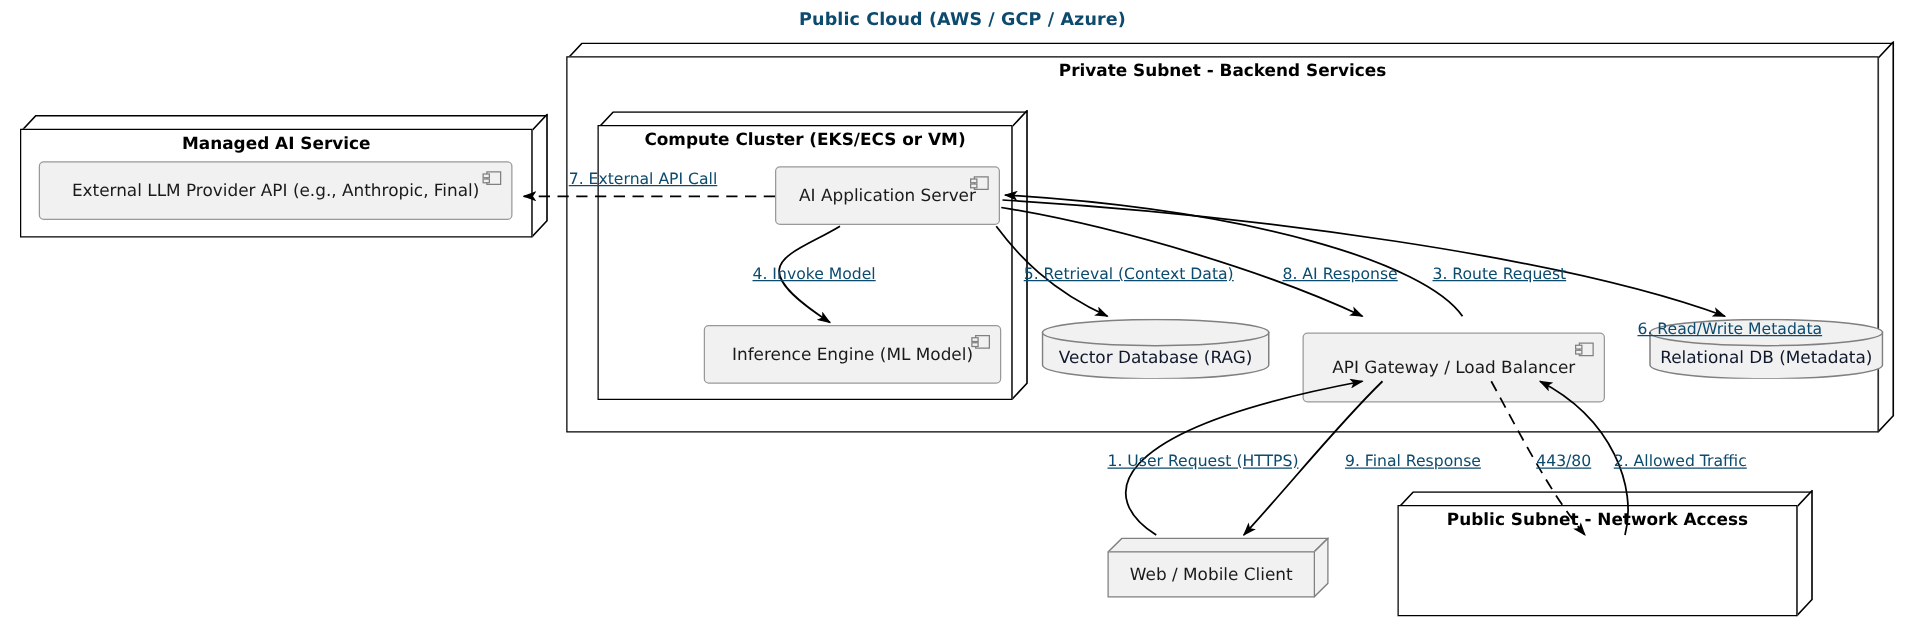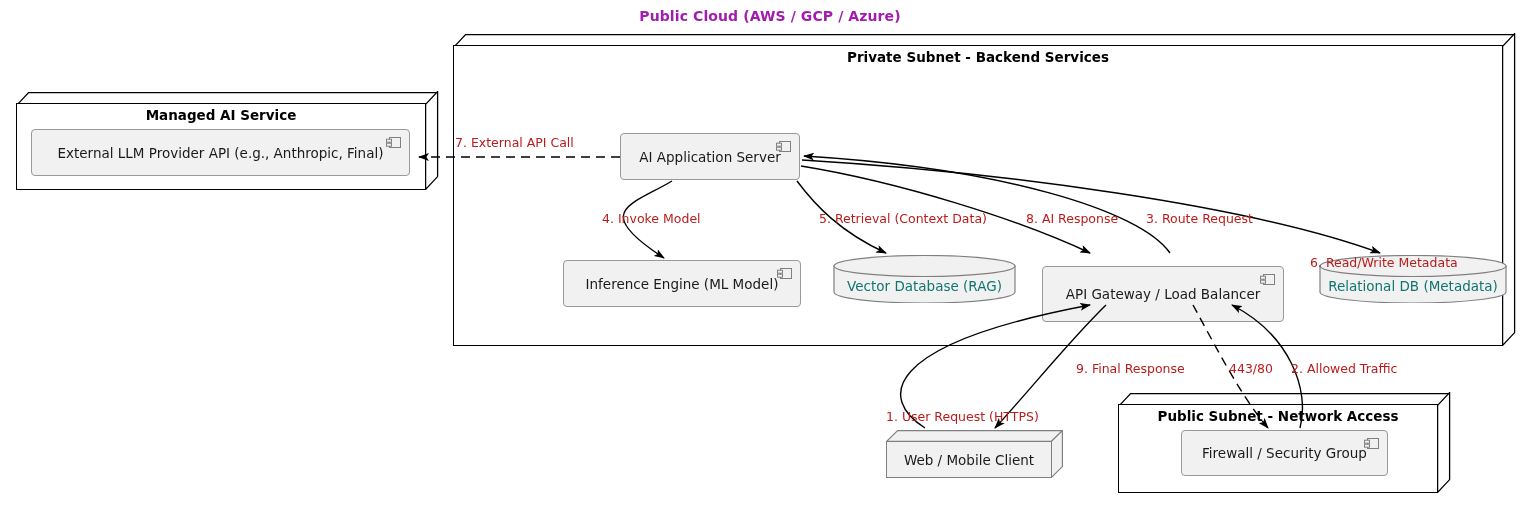--- a/index.html
+++ b/index.html
@@ -32,21 +32,21 @@
 
   
   .cloud-title {
     position: absolute;
     left: 0;
     top: 8px;
     width: 1540px;
     text-align: center;
     font-size: 14px;
     font-weight: bold;
-    color: #a21caf;
+    color: #0c4a6e;
     letter-spacing: 0.1px;
   }
 
   
   .node3d {
     position: absolute;
     text-decoration: underline;
   }
   .node3d .face {
     position: absolute;
@@ -129,30 +129,31 @@
   .db {
     position: absolute;
   }
   .db .dblabel {
     position: absolute;
     left: 0;
     right: 0;
     bottom: 9px;
     text-align: center;
     font-size: 13.5px;
-    color: #0f766e;
+    color: #0f172a;
     white-space: nowrap;
   }
 
   
   .edge-label {
     position: absolute;
     font-size: 12.5px;
-    color: #b91c1c;
+    color: #0c4a6e;
     white-space: nowrap;
+    text-decoration: underline;
   }
 </style>
 </head>
 <body>
 
 <div id="canvas">
 
   <div class="cloud-title">Public Cloud (AWS / GCP / Azure)</div>
 
   <div class="node3d" style="left:453px; top:33px; width:1062px; height:313px;">
@@ -183,20 +184,32 @@
 
   <div class="component" style="left:31px; top:129px; width:379px; height:47px;">
     <span class="clabel">External LLM Provider API (e.g., Anthropic, Final)</span>
     <svg class="comp-icon" viewBox="0 0 17 13">
       <rect x="4.5" y="1.5" width="11" height="10" fill="#F1F1F1" stroke="#808080" stroke-width="1"></rect>
       <rect x="1.5" y="3.2" width="5" height="3" fill="#F1F1F1" stroke="#808080" stroke-width="1"></rect>
       <rect x="1.5" y="7.2" width="5" height="3" fill="#F1F1F1" stroke="#808080" stroke-width="1"></rect>
     </svg>
   </div>
 
+  <div class="node3d" style="left:478px; top:88px; width:344px; height:232px;">
+    <div class="top">
+      <svg width="344" height="14" viewBox="0 0 344 14">
+        <polygon points="0.6,13.4 12.6,0.6 343.4,0.6 331.4,13.4" fill="#ffffff" stroke="#000000" stroke-width="1.3"></polygon>
+      </svg>
+    </div>
+    <svg class="abs" style="left:331px; top:0px;" width="14" height="232">
+      <polygon points="0.6,13.4 12.6,0.6 12.6,218.6 0.6,231.4" fill="#ffffff" stroke="#000000" stroke-width="1.3"></polygon>
+    </svg>
+    <div class="face"></div>
+    <div class="title">Compute Cluster (EKS/ECS or VM)</div>
+  </div>
 
   <div class="component" style="left:620px; top:133px; width:180px; height:47px;">
     <span class="clabel">AI Application Server</span>
     <svg class="comp-icon" viewBox="0 0 17 13">
       <rect x="4.5" y="1.5" width="11" height="10" fill="#F1F1F1" stroke="#808080" stroke-width="1"></rect>
       <rect x="1.5" y="3.2" width="5" height="3" fill="#F1F1F1" stroke="#808080" stroke-width="1"></rect>
       <rect x="1.5" y="7.2" width="5" height="3" fill="#F1F1F1" stroke="#808080" stroke-width="1"></rect>
     </svg>
   </div>
 
@@ -240,28 +253,20 @@
         <polygon points="0.6,13.4 12.6,0.6 331.4,0.6 319.4,13.4" fill="#ffffff" stroke="#000000" stroke-width="1.3"></polygon>
       </svg>
     </div>
     <svg class="abs" style="left:319px; top:0px;" width="14" height="101">
       <polygon points="0.6,13.4 12.6,0.6 12.6,87.6 0.6,100.4" fill="#ffffff" stroke="#000000" stroke-width="1.3"></polygon>
     </svg>
     <div class="face"></div>
     <div class="title">Public Subnet - Network Access</div>
   </div>
 
-  <div class="component" style="left:1181px; top:430px; width:207px; height:46px;">
-    <span class="clabel">Firewall / Security Group</span>
-    <svg class="comp-icon" viewBox="0 0 17 13">
-      <rect x="4.5" y="1.5" width="11" height="10" fill="#F1F1F1" stroke="#808080" stroke-width="1"></rect>
-      <rect x="1.5" y="3.2" width="5" height="3" fill="#F1F1F1" stroke="#808080" stroke-width="1"></rect>
-      <rect x="1.5" y="7.2" width="5" height="3" fill="#F1F1F1" stroke="#808080" stroke-width="1"></rect>
-    </svg>
-  </div>
 
   <div class="smallnode" style="left:886px; top:430px; width:177px; height:48px;">
     <svg class="abs" style="left:0; top:0;" width="177" height="48">
       <polygon points="0.6,11.4 11.6,0.6 176.4,0.6 165.4,11.4" fill="#F1F1F1" stroke="#808080" stroke-width="1.2"></polygon>
       <polygon points="165.4,11.4 176.4,0.6 176.4,36.6 165.4,47.4" fill="#F1F1F1" stroke="#808080" stroke-width="1.2"></polygon>
     </svg>
     <div class="sface">
       <span class="slabel">Web / Mobile Client</span>
     </div>
   </div>
@@ -299,21 +304,21 @@
   <div class="edge-label" style="left:586px; top:211px;margin-left:16px;">4. Invoke Model</div>
 
   <div class="edge-label" style="left:819px; top:211px;">5. Retrieval (Context Data)</div>
 
   <div class="edge-label" style="left:1026px; top:211px;">8. AI Response</div>
 
   <div class="edge-label" style="left:1146px; top:211px;">3. Route Request</div>
 
   <div class="edge-label" style="left:1310px; top:211px;margin-top:44px;">6. Read/Write Metadata</div>
 
-  <div class="edge-label" style="left:886px; top:361px;margin-top:48px;">1. User Request (HTTPS)</div>
+  <div class="edge-label" style="left:886px; top:361px;">1. User Request (HTTPS)</div>
 
   <div class="edge-label" style="left:1076px; top:361px;">9. Final Response</div>
 
   <div class="edge-label" style="left:1229px; top:361px;">443/80</div>
 
   <div class="edge-label" style="left:1291px; top:361px;">2. Allowed Traffic</div>
 
 </div>
 
 </body></html>

